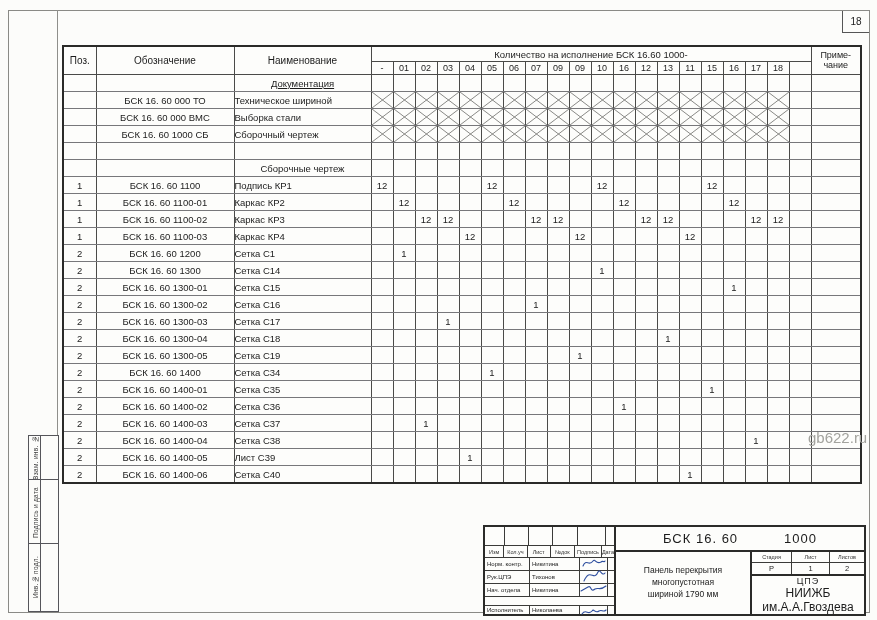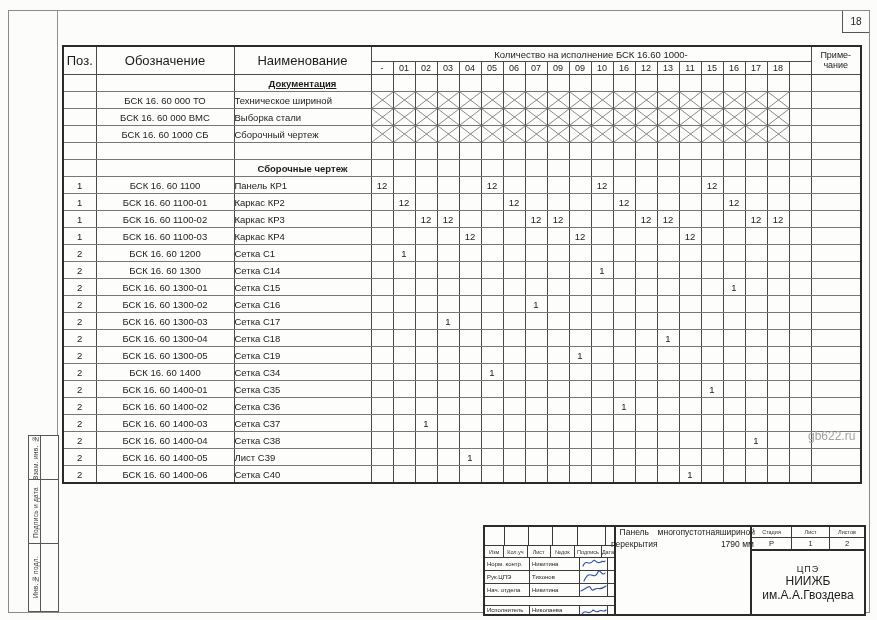--- a/index.html
+++ b/index.html
@@ -4,37 +4,37 @@
 <style>
   html,body{margin:0;padding:0;background:#e9e9e7;}
   .page{position:relative;width:877px;height:620px;background:#fcfcfa;
         font-family:"Liberation Sans",sans-serif;color:#1c1c1c;overflow:hidden;}
   .frame{position:absolute;left:8px;top:10px;width:860px;height:601px;
          border:1px solid #8a8a86;}
   .frame-inner-v{position:absolute;left:57px;top:10px;width:0;height:601px;border-left:1px solid #8f8f8b;}
   .pagenum-box{position:absolute;left:842px;top:11px;width:26px;height:21px;
          border-left:1px solid #555;border-bottom:1px solid #555;
          display:flex;align-items:center;justify-content:center;font-size:10px;}
-  .watermark{position:absolute;left:808px;top:429px;font-size:12px;color:#a3a39e;}
+  .watermark{position:absolute;left:808px;top:429px;font-size:15px;color:#a3a39e;}
 
   
   table.spec{position:absolute;left:62px;top:45px;border-collapse:collapse;table-layout:fixed;
          background:#fdfdfb;}
   table.spec th,table.spec td{border:1px solid #4a4a48;padding:0;font-weight:normal;
          overflow:hidden;white-space:nowrap;}
   table.spec{border:2px solid #2a2a28;}
   table.spec td{height:16px;font-size:9.5px;border-top:1px solid #77777a;border-bottom:1px solid #77777a;}
-  th.hdr{font-size:13px;height:27px;}
+  th.hdr{font-size:10px;height:27px;}
   th.qty-title{font-size:9.5px;height:14px;}
   th.exec-label{font-size:9px;height:12px;}
   th.note-hdr{font-size:9px;line-height:1.1;}
   td.pos{text-align:center;}
   td.desig{text-align:center;white-space:pre;font-size:9.5px;}
   td.nm{text-align:left;padding-left:8px;}
-  td.nm.section{text-align:center;padding-left:0;font-weight:bold;}
+  td.nm.section{text-align:center;padding-left:0;}
   .und{text-decoration:underline;}
   td.exec{text-align:center;font-size:9px;padding:0;}
   svg.xmark{display:block;width:100%;height:100%;}
   svg.xmark path{stroke:#6c6c68;stroke-width:0.8;fill:none;vector-effect:non-scaling-stroke;}
 
   
   .stampcell{position:absolute;border:1px solid #55555a;display:flex;align-items:center;justify-content:center;background:#fcfcfa;}
   .stampcell span{writing-mode:vertical-rl;transform:rotate(180deg);font-size:6.5px;color:#3a3a3a;letter-spacing:0.3px;}
 
   
@@ -55,21 +55,21 @@
   .tb-gap{height:8px;border-bottom:1px solid #3b3b39;}
   .tb-sigrow.exec-row{height:13px;border-bottom:none;flex:1;}
   .sig svg{position:absolute;left:0;top:-2px;overflow:visible;}
   .sig path{stroke:#2e4e9e;stroke-width:1.1;fill:none;stroke-linecap:round;}
 
   .tb-right{flex:1;display:flex;flex-direction:column;}
   .tb-doc{height:26px;border-bottom:2px solid #2b2b29;display:flex;align-items:center;justify-content:center;
           font-size:13px;letter-spacing:1px;}
   .tb-doc .gap{display:inline-block;width:46px;}
   .tb-bottom{flex:1;display:flex;}
-  .tb-desc{width:134px;border-right:2px solid #2b2b29;display:flex;flex-direction:row;
+  .tb-desc{width:134px;border-right:2px solid #2b2b29;display:flex;flex-direction:column;
            justify-content:center;text-align:center;font-size:8.5px;line-height:1.4;color:#222;}
   .tb-rt{flex:1;display:flex;flex-direction:column;}
   .tb-stagehdr{height:10px;display:flex;border-bottom:1px solid #3b3b39;font-size:5.5px;color:#333;}
   .tb-stageval{height:11px;display:flex;border-bottom:2px solid #2b2b29;font-size:7.5px;}
   .tb-stagehdr>div,.tb-stageval>div{display:flex;align-items:center;justify-content:center;border-right:1px solid #3b3b39;}
   .tb-stagehdr>div:last-child,.tb-stageval>div:last-child{border-right:none;}
   .sc1{width:39px;}.sc2{width:37px;}.sc3{flex:1;}
   .tb-org{flex:1;display:flex;flex-direction:column;justify-content:center;text-align:center;}
   .tb-org .l1{font-size:9px;letter-spacing:1px;}
   .tb-org .l2{font-size:12px;}
@@ -543,21 +543,21 @@
           <td class="exec"></td>
           <td class="exec"></td>
           <td class="exec"></td>
           <td class="exec"></td>
           <td class="exec"></td>
           <td></td>
         </tr>
         <tr>
           <td class="pos">1</td>
           <td class="desig">БСК 16. 60   1100</td>
-          <td class="nm">Панель КР1</td>
+          <td class="nm">Подпись КР1</td>
           <td class="exec">12</td>
           <td class="exec"></td>
           <td class="exec"></td>
           <td class="exec"></td>
           <td class="exec"></td>
           <td class="exec">12</td>
           <td class="exec"></td>
           <td class="exec"></td>
           <td class="exec"></td>
           <td class="exec"></td>
@@ -1075,20 +1075,25 @@
         <div class="sig">
           <svg width="27" height="14" viewBox="0 0 27 14">
               <path d="M2 10 C6 4 8 12 12 7 C14 4 15 10 19 7 C22 5 23 9 26 6"></path>
             </svg>
         </div>
         <div class="sdate"></div>
       </div>
     </div>
 
     <div class="tb-right">
+      <div class="tb-doc">
+        <span>БСК 16. 60</span>
+        <span class="gap"></span>
+        <span>1000</span>
+      </div>
       <div class="tb-bottom">
         <div class="tb-desc">
           <div>Панель перекрытия</div>
           <div>многопустотная</div>
           <div>шириной 1790 мм</div>
         </div>
         <div class="tb-rt">
           <div class="tb-stagehdr">
             <div class="sc1">Стадия</div>
             <div class="sc2">Лист</div>

